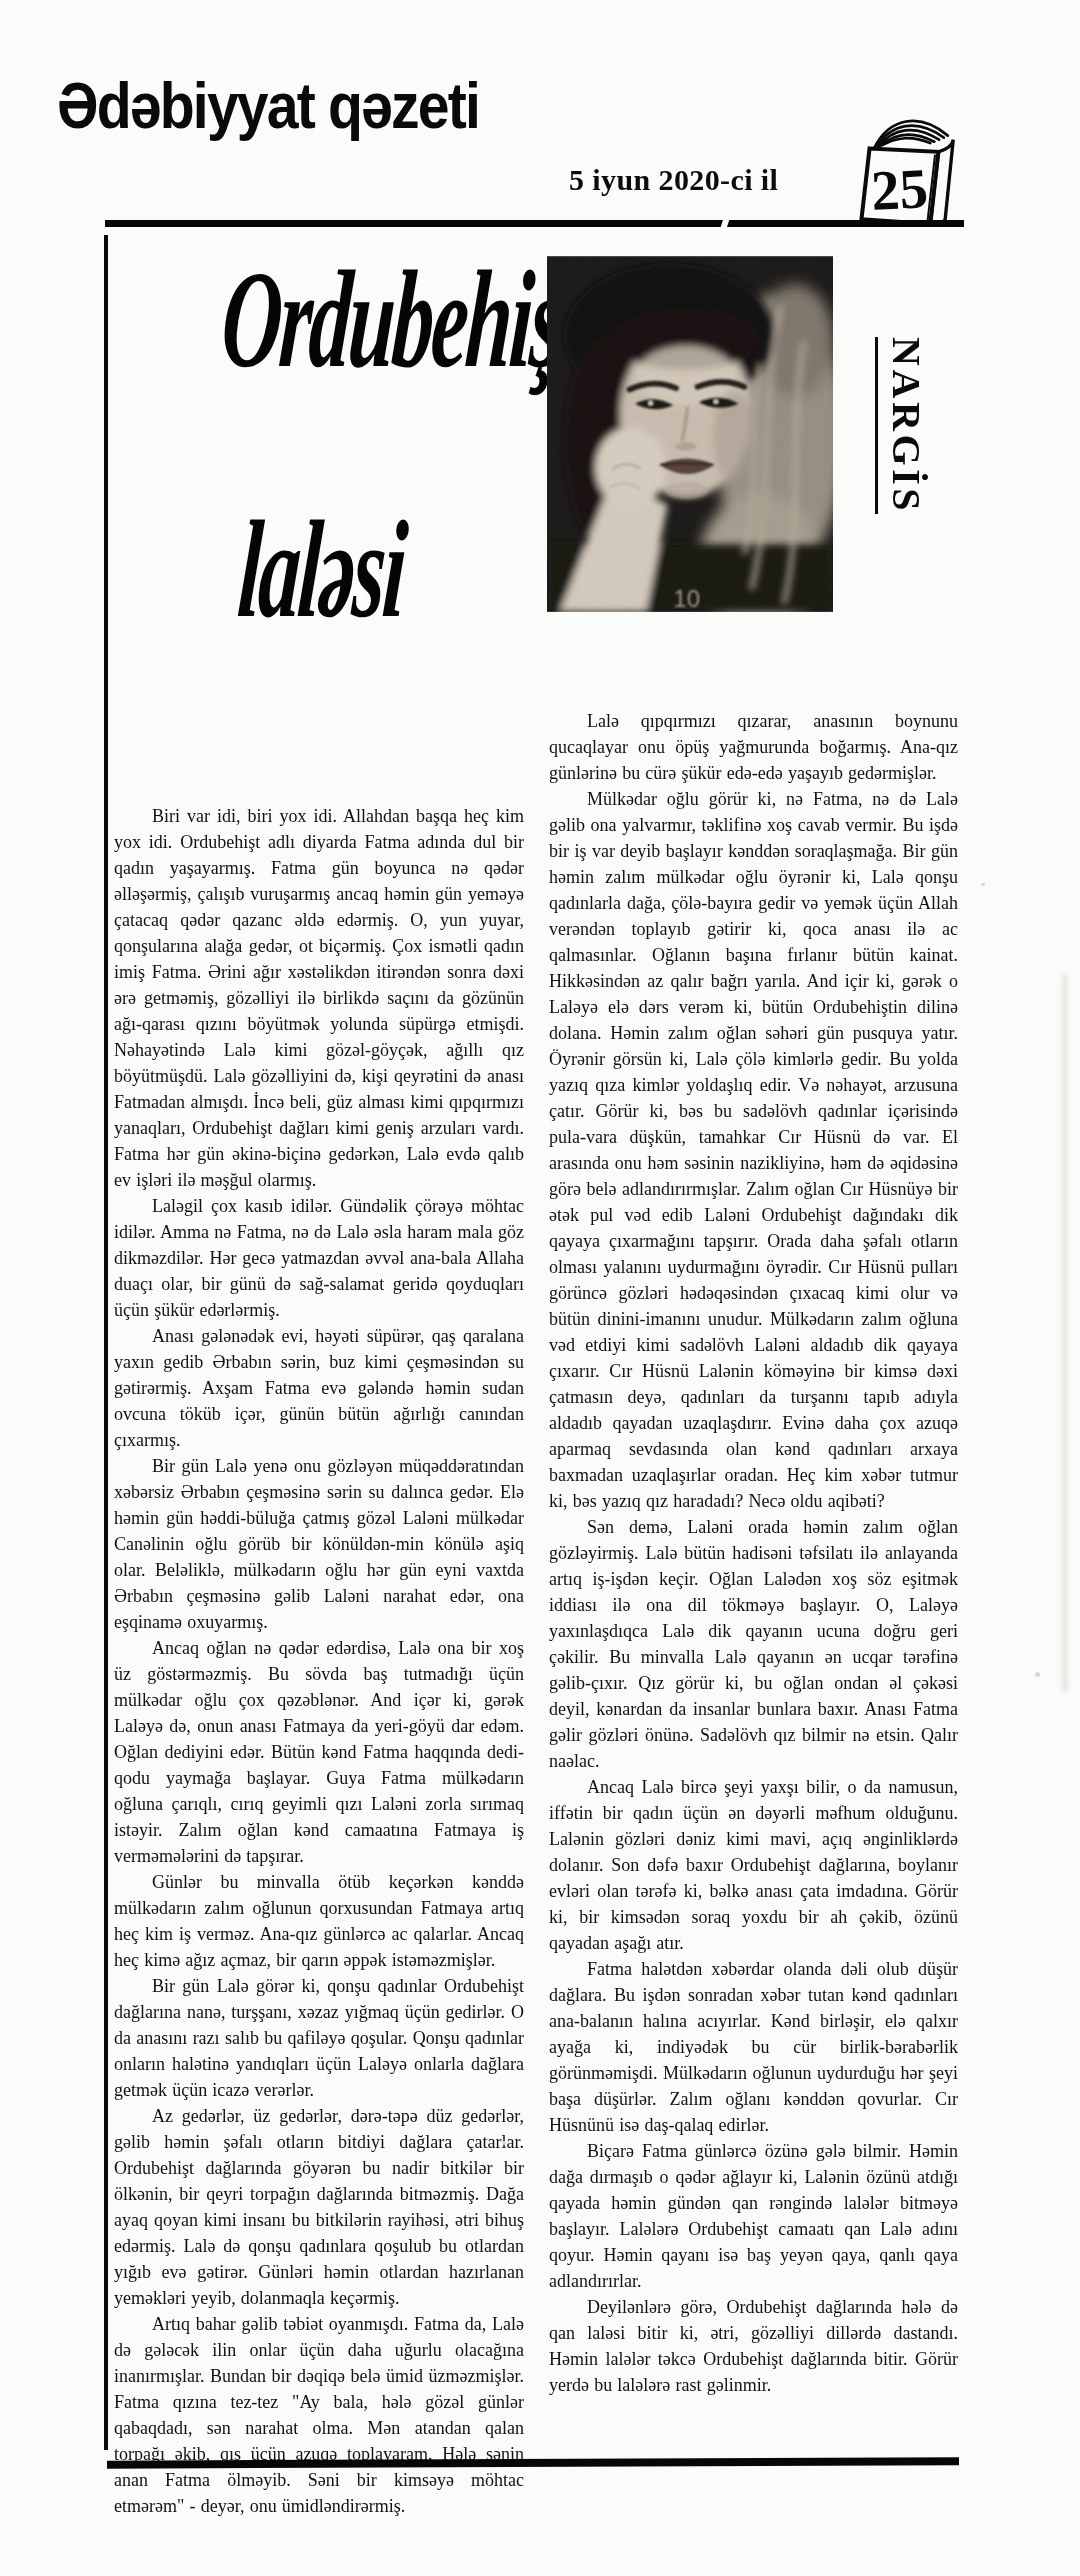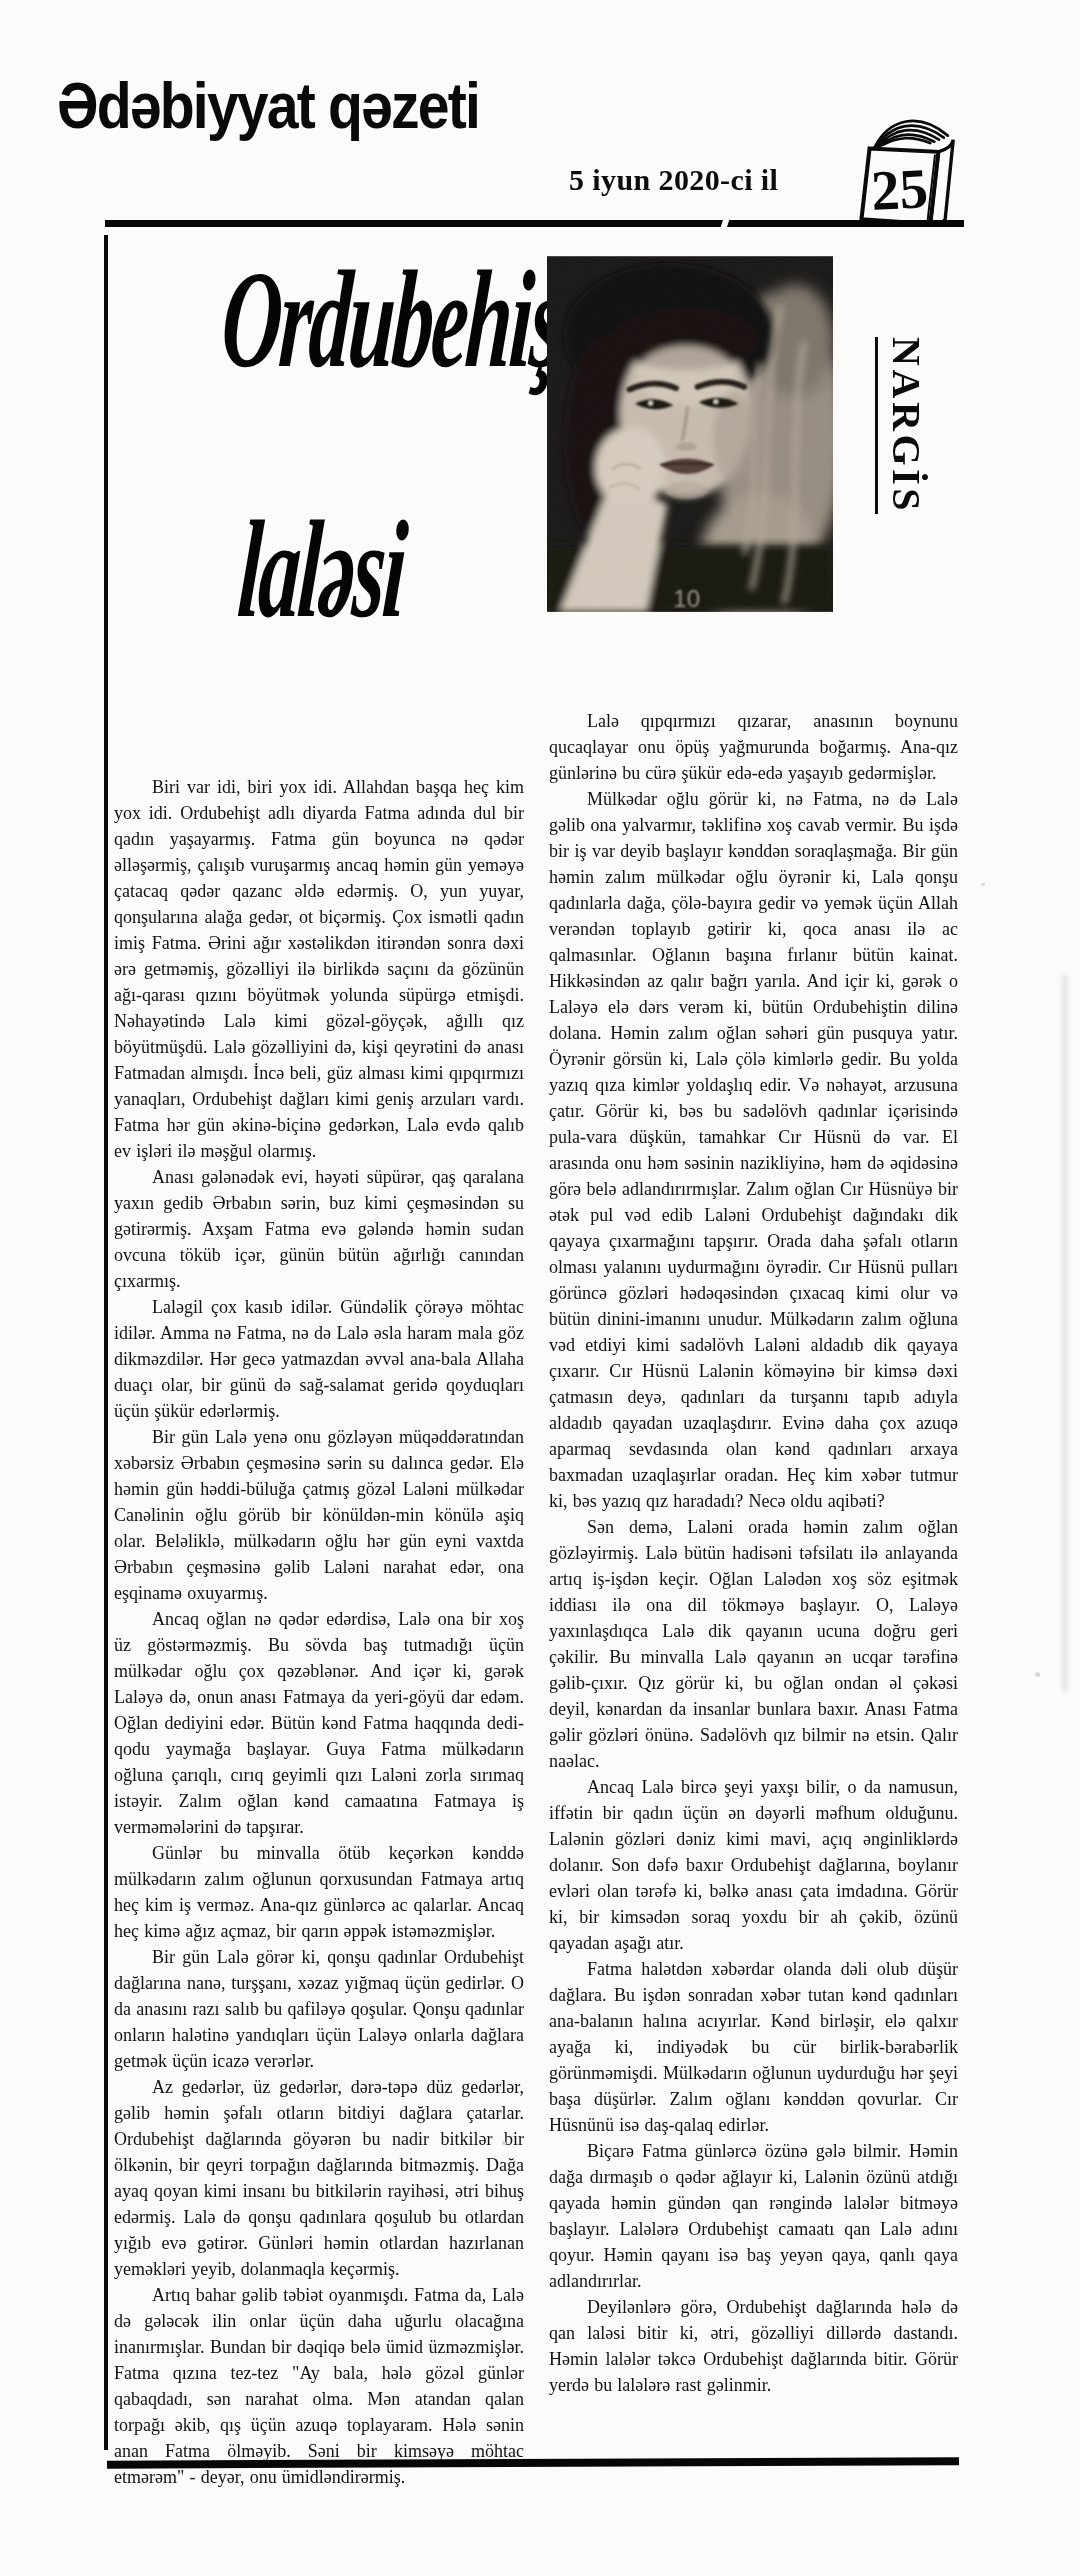--- a/index.html
+++ b/index.html
@@ -28,21 +28,21 @@
               transform:scaleX(.60) skewX(-6deg);transform-origin:center top;color:#050505;
               white-space:nowrap;}
   .photo{position:absolute;left:547px;top:256px;width:286px;height:356px;}
   .author-vert{position:absolute;left:875px;top:337px;writing-mode:vertical-rl;
                text-orientation:mixed;font-family:"Liberation Serif",serif;font-weight:700;
                font-size:40px;letter-spacing:3.6px;color:#0b0b0b;border-left:3.6px solid #0c0c0c;
                padding-left:5px;}
 
   
   .col{position:absolute;}
-  .col.left{left:114px;top:774px;width:410px;}
+  .col.left{left:114px;top:803px;width:410px;}
   .col.right{left:549px;top:708px;width:409px;}
   .para{margin:0;text-indent:38px;text-align:justify;font-size:18px;line-height:26px;
         word-spacing:0.7px;color:#111;}
 
   
   .bottom-rule{position:absolute;left:107px;top:2459px;width:852px;height:7.8px;background:#070707;
                transform:rotate(-.22deg);}
   .scan-streak{position:absolute;left:1062px;top:974px;width:5.7px;height:718px;background:#e2e2de;
                filter:blur(2.1px);border-radius:2.8px;opacity:.85;}
   .speck{position:absolute;border-radius:50%;background:#d8d8d2;}
@@ -145,22 +145,22 @@
     </g>
 
     <text x="178" y="494" font-family="Liberation Sans, sans-serif" font-size="34" fill="#b9b0a2" opacity=".85" filter="url(#soft1)">10</text>
     <rect width="403" height="501" filter="url(#grain)" opacity=".5" fill="none"></rect>
   </svg>
 
   <div class="author-vert">NARGİS</div>
 
   <div class="col left">
       <p class="para">Biri var idi, biri yox idi. Allahdan başqa heç kim yox idi. Ordubehişt adlı diyarda Fatma adında dul bir qadın yaşayarmış. Fatma gün boyunca nə qədər əlləşərmiş, çalışıb vuruşarmış ancaq həmin gün yeməyə çatacaq qədər qazanc əldə edərmiş. O, yun yuyar, qonşularına alağa gedər, ot biçərmiş. Çox ismətli qadın imiş Fatma. Ərini ağır xəstəlikdən itirəndən sonra dəxi ərə getməmiş, gözəlliyi ilə birlikdə saçını da gözünün ağı-qarası qızını böyütmək yolunda süpürgə etmişdi. Nəhayətində Lalə kimi gözəl-göyçək, ağıllı qız böyütmüşdü. Lalə gözəlliyini də, kişi qeyrətini də anası Fatmadan almışdı. İncə beli, güz alması kimi qıpqırmızı yanaqları, Ordubehişt dağları kimi geniş arzuları vardı. Fatma hər gün əkinə-biçinə gedərkən, Lalə evdə qalıb ev işləri ilə məşğul olarmış.</p>
+      <p class="para">Laləgil çox kasıb idilər. Gündəlik çörəyə möhtac idilər. Amma nə Fatma, nə də Lalə əsla haram mala göz dikməzdilər. Hər gecə yatmazdan əvvəl ana-bala Allaha duaçı olar, bir günü də sağ-salamat geridə qoyduqları üçün şükür edərlərmiş.</p>
       <p class="para">Anası gələnədək evi, həyəti süpürər, qaş qaralana yaxın gedib Ərbabın sərin, buz kimi çeşməsindən su gətirərmiş. Axşam Fatma evə gələndə həmin sudan ovcuna töküb içər, günün bütün ağırlığı canından çıxarmış.</p>
-      <p class="para">Laləgil çox kasıb idilər. Gündəlik çörəyə möhtac idilər. Amma nə Fatma, nə də Lalə əsla haram mala göz dikməzdilər. Hər gecə yatmazdan əvvəl ana-bala Allaha duaçı olar, bir günü də sağ-salamat geridə qoyduqları üçün şükür edərlərmiş.</p>
       <p class="para">Bir gün Lalə yenə onu gözləyən müqəddəratından xəbərsiz Ərbabın çeşməsinə sərin su dalınca gedər. Elə həmin gün həddi-büluğa çatmış gözəl Laləni mülkədar Canəlinin oğlu görüb bir könüldən-min könülə aşiq olar. Beləliklə, mülkədarın oğlu hər gün eyni vaxtda Ərbabın çeşməsinə gəlib Laləni narahat edər, ona eşqinamə oxuyarmış.</p>
       <p class="para">Ancaq oğlan nə qədər edərdisə, Lalə ona bir xoş üz göstərməzmiş. Bu sövda baş tutmadığı üçün mülkədar oğlu çox qəzəblənər. And içər ki, gərək Laləyə də, onun anası Fatmaya da yeri-göyü dar edəm. Oğlan dediyini edər. Bütün kənd Fatma haqqında dedi-qodu yaymağa başlayar. Guya Fatma mülkədarın oğluna çarıqlı, cırıq geyimli qızı Laləni zorla sırımaq istəyir. Zalım oğlan kənd camaatına Fatmaya iş verməmələrini də tapşırar.</p>
       <p class="para">Günlər bu minvalla ötüb keçərkən kənddə mülkədarın zalım oğlunun qorxusundan Fatmaya artıq heç kim iş verməz. Ana-qız günlərcə ac qalarlar. Ancaq heç kimə ağız açmaz, bir qarın əppək istəməzmişlər.</p>
       <p class="para">Bir gün Lalə görər ki, qonşu qadınlar Ordubehişt dağlarına nanə, turşşanı, xəzaz yığmaq üçün gedirlər. O da anasını razı salıb bu qafiləyə qoşular. Qonşu qadınlar onların halətinə yandıqları üçün Laləyə onlarla dağlara getmək üçün icazə verərlər.</p>
       <p class="para">Az gedərlər, üz gedərlər, dərə-təpə düz gedərlər, gəlib həmin şəfalı otların bitdiyi dağlara çatarlar. Ordubehişt dağlarında göyərən bu nadir bitkilər bir ölkənin, bir qeyri torpağın dağlarında bitməzmiş. Dağa ayaq qoyan kimi insanı bu bitkilərin rayihəsi, ətri bihuş edərmiş. Lalə də qonşu qadınlara qoşulub bu otlardan yığıb evə gətirər. Günləri həmin otlardan hazırlanan yeməkləri yeyib, dolanmaqla keçərmiş.</p>
       <p class="para">Artıq bahar gəlib təbiət oyanmışdı. Fatma da, Lalə də gələcək ilin onlar üçün daha uğurlu olacağına inanırmışlar. Bundan bir dəqiqə belə ümid üzməzmişlər. Fatma qızına tez-tez "Ay bala, hələ gözəl günlər qabaqdadı, sən narahat olma. Mən atandan qalan torpağı əkib, qış üçün azuqə toplayaram. Hələ sənin anan Fatma ölməyib. Səni bir kimsəyə möhtac etmərəm" - deyər, onu ümidləndirərmiş.</p>
     </div>
   <div class="col right">
       <p class="para">Lalə qıpqırmızı qızarar, anasının boynunu qucaqlayar onu öpüş yağmurunda boğarmış. Ana-qız günlərinə bu cürə şükür edə-edə yaşayıb gedərmişlər.</p>
       <p class="para">Mülkədar oğlu görür ki, nə Fatma, nə də Lalə gəlib ona yalvarmır, təklifinə xoş cavab vermir. Bu işdə bir iş var deyib başlayır kənddən soraqlaşmağa. Bir gün həmin zalım mülkədar oğlu öyrənir ki, Lalə qonşu qadınlarla dağa, çölə-bayıra gedir və yemək üçün Allah verəndən toplayıb gətirir ki, qoca anası ilə ac qalmasınlar. Oğlanın başına fırlanır bütün kainat. Hikkəsindən az qalır bağrı yarıla. And içir ki, gərək o Laləyə elə dərs verəm ki, bütün Ordubehiştin dilinə dolana. Həmin zalım oğlan səhəri gün pusquya yatır. Öyrənir görsün ki, Lalə çölə kimlərlə gedir. Bu yolda yazıq qıza kimlər yoldaşlıq edir. Və nəhayət, arzusuna çatır. Görür ki, bəs bu sadəlövh qadınlar içərisində pula-vara düşkün, tamahkar Cır Hüsnü də var. El arasında onu həm səsinin nazikliyinə, həm də əqidəsinə görə belə adlandırırmışlar. Zalım oğlan Cır Hüsnüyə bir ətək pul vəd edib Laləni Ordubehişt dağındakı dik qayaya çıxarmağını tapşırır. Orada daha şəfalı otların olması yalanını uydurmağını öyrədir. Cır Hüsnü pulları görüncə gözləri hədəqəsindən çıxacaq kimi olur və bütün dinini-imanını unudur. Mülkədarın zalım oğluna vəd etdiyi kimi sadəlövh Laləni aldadıb dik qayaya çıxarır. Cır Hüsnü Lalənin köməyinə bir kimsə dəxi çatmasın deyə, qadınları da turşannı tapıb adıyla aldadıb qayadan uzaqlaşdırır. Evinə daha çox azuqə aparmaq sevdasında olan kənd qadınları arxaya baxmadan uzaqlaşırlar oradan. Heç kim xəbər tutmur ki, bəs yazıq qız haradadı? Necə oldu aqibəti?</p>

